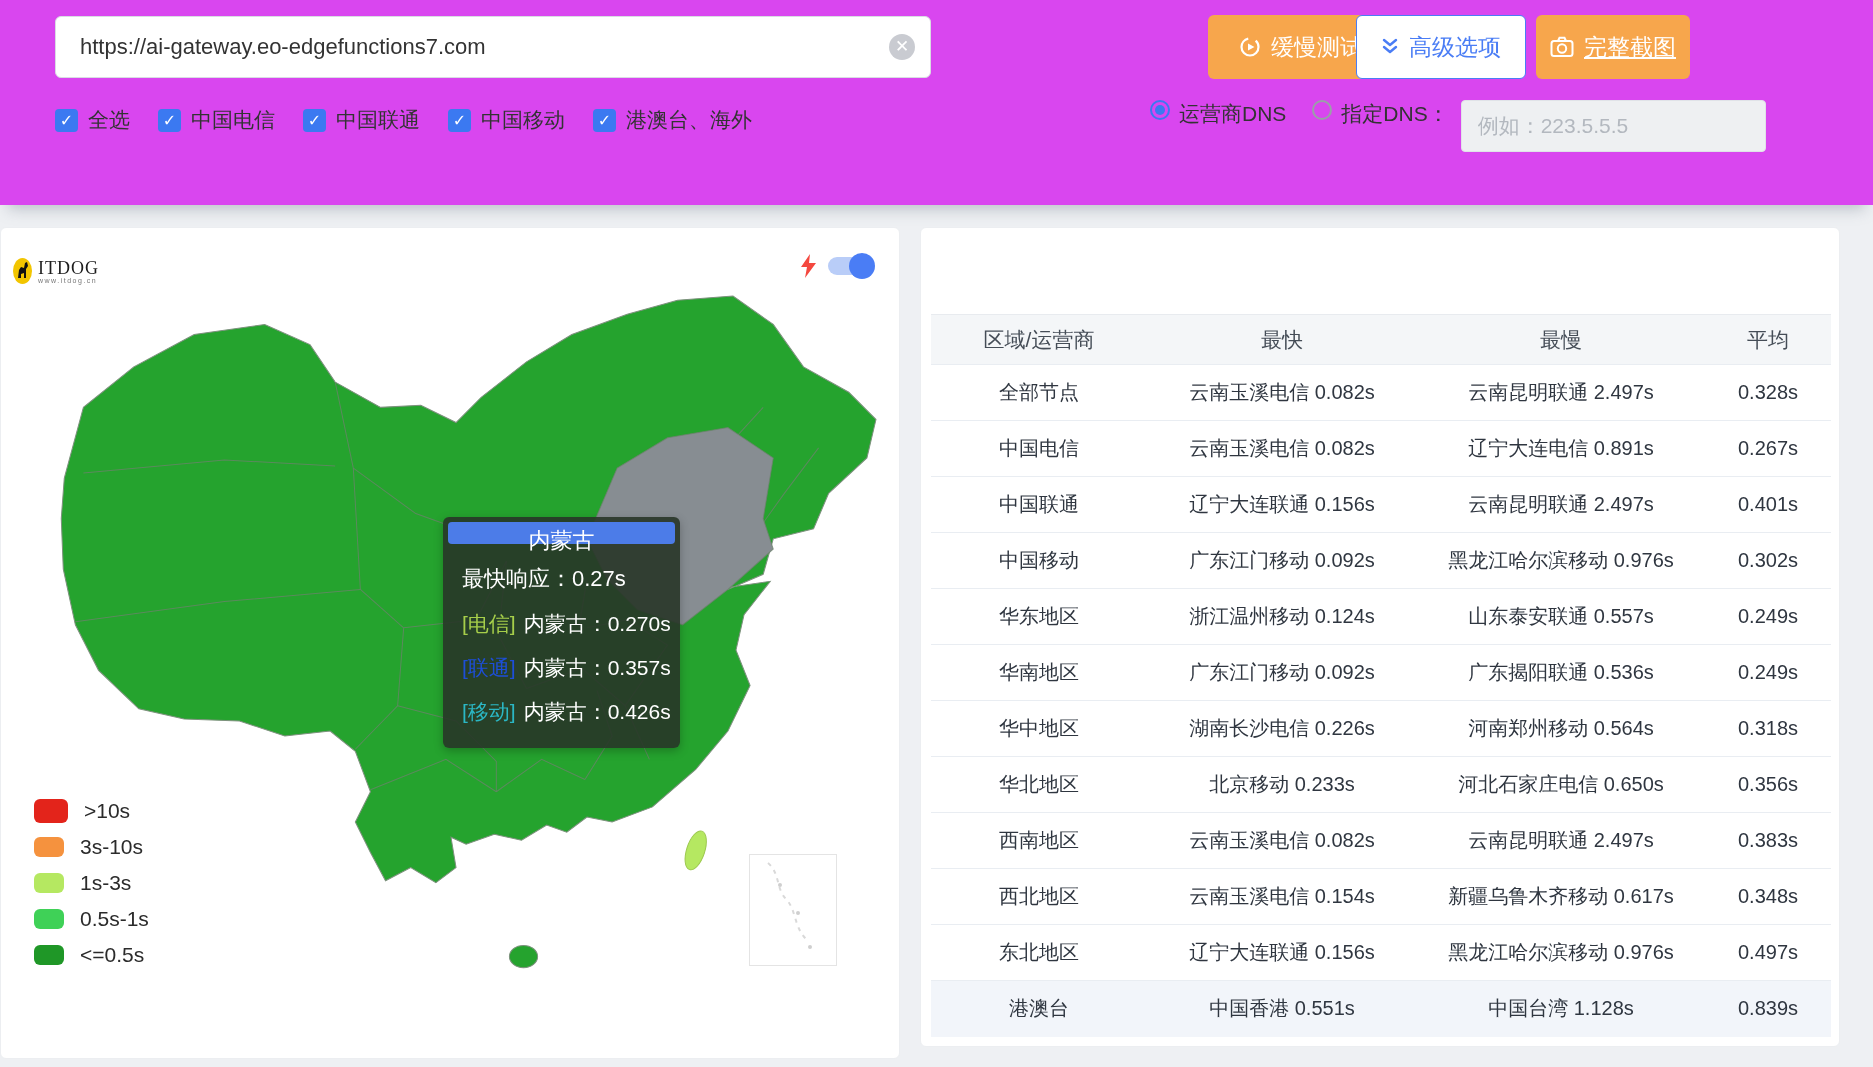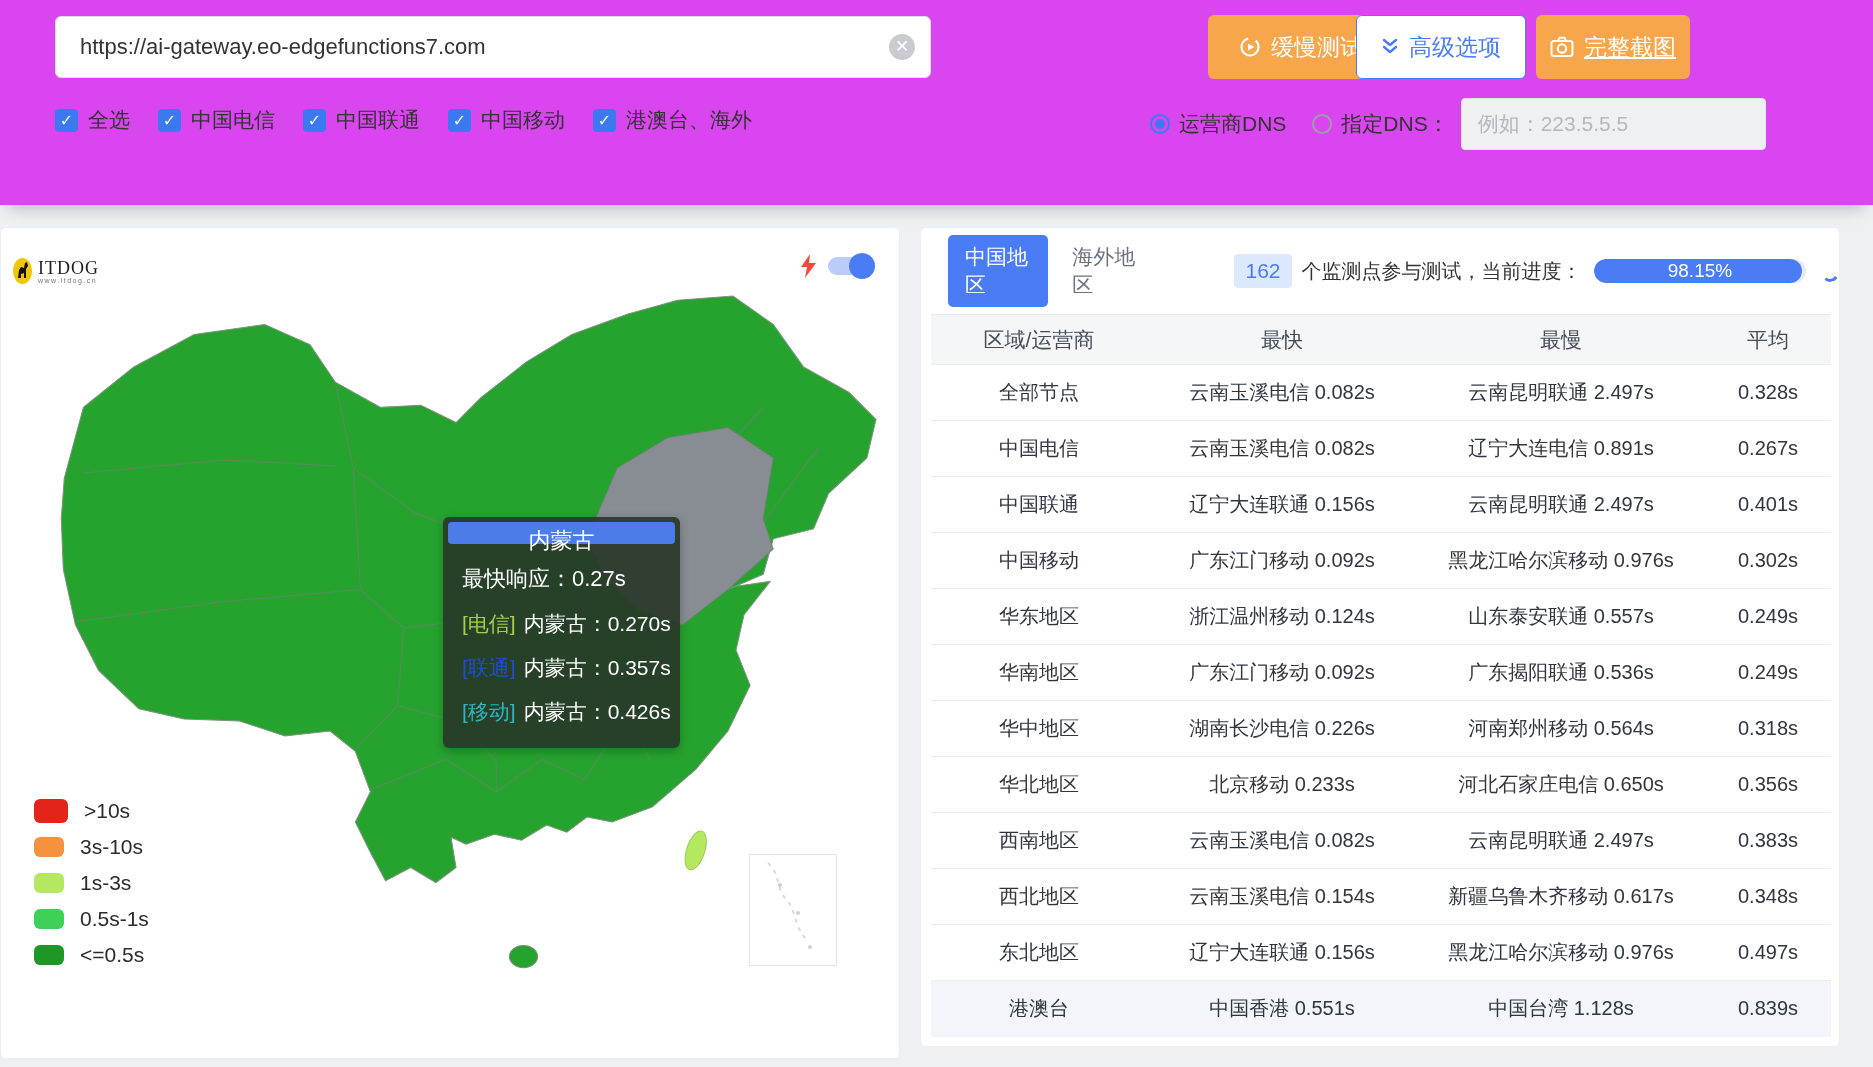--- a/index.html
+++ b/index.html
@@ -43,21 +43,21 @@
   .btn-shot   { left:1536px; width:154px;text-decoration:underline; }
 
   .cb-row { position:absolute; left:55px; top:106px; display:flex; align-items:center; gap:28px; }
   .cb { display:flex; align-items:center; gap:10px; cursor:pointer; }
   .cbbox {
     width:23px; height:23px; border-radius:4px; background:#3b79f1; color:#fff;
     font-size:16px; line-height:23px; text-align:center; font-weight:bold;
   }
   .cblabel { font-size:21px; color:#333; }
 
-  .dns-row { position:absolute; left:1150px; top:100px; height:48px; display:flex; align-items:center; }
+  .dns-row { position:absolute; left:1150px; top:100px; height:48px; display:flex; align-items:flex-start; }
   .radio { width:20px; height:20px; border-radius:50%; position:relative; cursor:pointer; }
   .radio.on  { border:2px solid #3b79f1; }
   .radio.on::after { content:""; position:absolute; left:3px; top:3px; width:10px; height:10px; border-radius:50%; background:#3b79f1; }
   .radio.off { border:2px solid #9aa0a8; }
   .radio-label { font-size:21px; color:#333; margin:0 0 0 9px; }
   .dns-input {
     margin-left:12px; width:305px; height:52px; background:#eef0f2; border:1px solid #e0e3e8;
     border-radius:4px; font-size:21px; color:#555; padding:0 16px; outline:none; font-family:inherit;
   }
   .dns-input::placeholder { color:#b3b8bf; }
@@ -300,31 +300,20 @@
       <svg width="86" height="110" viewBox="0 0 86 110">
         <path d="M18,8 C30,18 26,34 36,44 C46,54 44,72 56,84" fill="none" stroke="#d9d9d9" stroke-width="2" stroke-dasharray="4 5"></path>
         <circle cx="30" cy="30" r="2" fill="#cfcfcf"></circle>
         <circle cx="48" cy="58" r="2" fill="#cfcfcf"></circle>
         <circle cx="60" cy="92" r="2" fill="#cfcfcf"></circle>
       </svg>
     </div>
   </div>
 
   <div class="card results-card">
-    <div class="res-header">
-      <span class="tab active">中国地区</span>
-      <span class="tab plain">海外地区</span>
-      <span class="badge">162</span>
-      <span class="monitor-text">个监测点参与测试，当前进度：</span>
-      <div class="progress-track">
-        <div class="progress-fill" style="width: 98.15%;"></div>
-        <div class="progress-label">98.15%</div>
-      </div>
-      <div class="spinner"></div>
-    </div>
 
     <table class="res-table">
       <colgroup>
           <col class="col1">
           <col class="col2">
           <col class="col3">
           <col class="col4">
         </colgroup>
       <thead>
         <tr>

